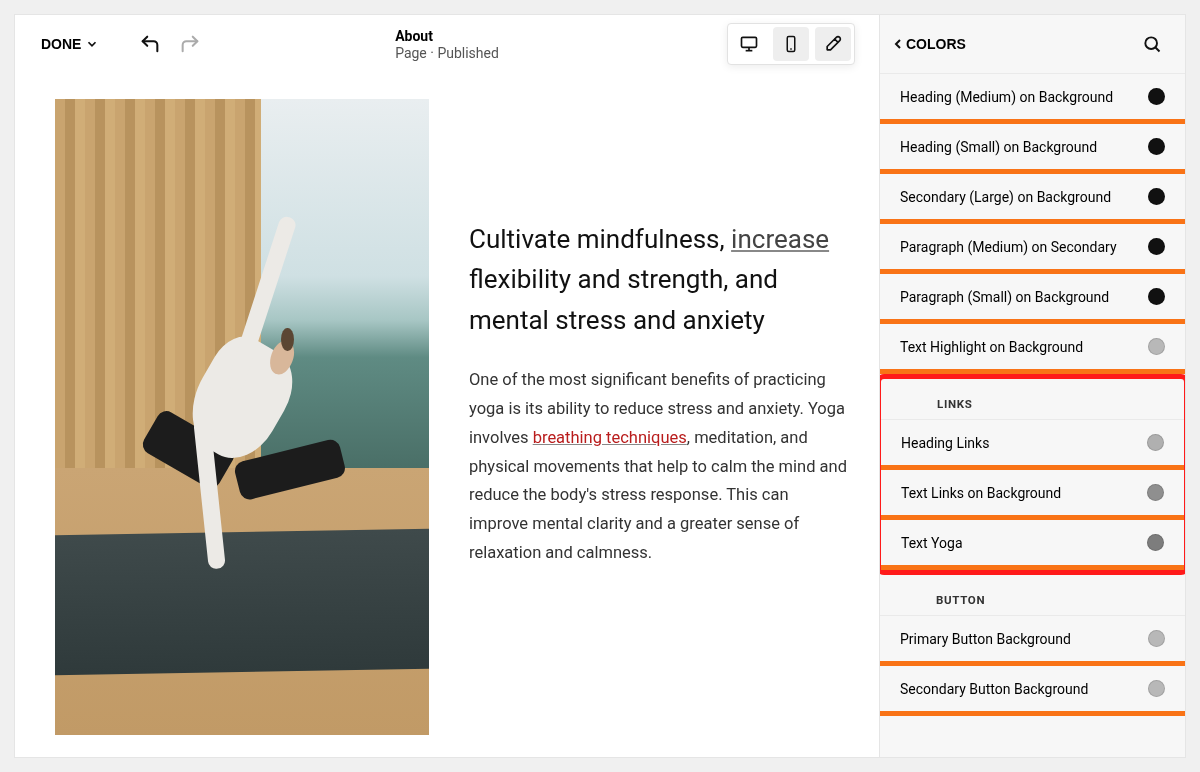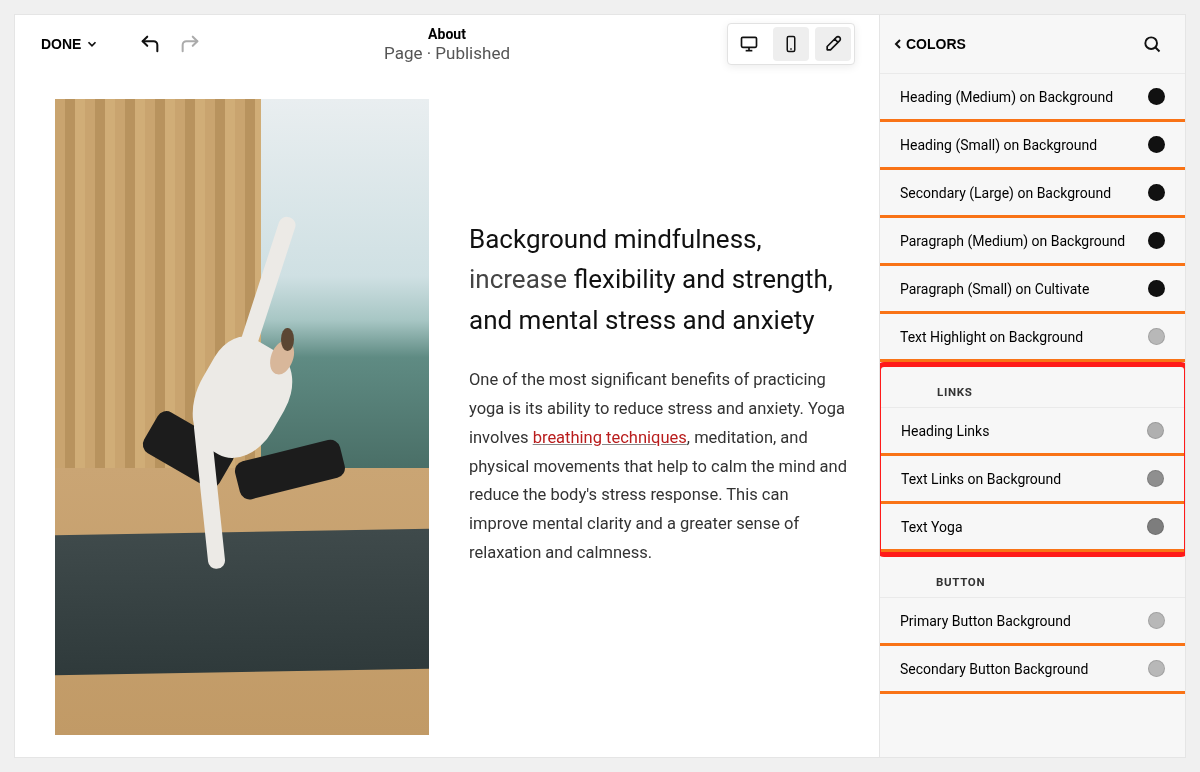--- a/index.html
+++ b/index.html
@@ -39,24 +39,24 @@
     }
     .icon-btn {
       width: 34px; height: 34px;
       border: none; background: none; cursor: pointer;
       display: inline-flex; align-items: center; justify-content: center;
       border-radius: 4px;
     }
     .undo-redo { display: flex; gap: 6px; margin-left: 34px; }
     .title-block {
       position: absolute; left: 50%; transform: translateX(-50%);
-      text-align: center;
+      text-align: left;
     }
     .title-block .title { font-weight: 700; font-size: 14px; }
-    .title-block .sub { font-size: 17px; color: #555; margin-top: 1px; }
+    .title-block .sub { font-size: 14px; color: #555; margin-top: 1px; }
     .device-toggle {
       margin-left: auto;
       display: flex; gap: 6px;
       border: 1px solid #e2e2e2; border-radius: 4px;
       padding: 3px;
       box-shadow: 0 2px 8px rgba(0,0,0,0.08);
       background: #fff;
     }
     .device-toggle .icon-btn { width: 36px; height: 34px; }
     .device-toggle .active { background: #eee; }
@@ -95,21 +95,21 @@
       background:#1c1c1c; border-radius:10px; transform: rotate(30deg); }
     .leg-b { position:absolute; left:42%; top:60%; width:50%; height:10%;
       background:#1c1c1c; border-radius:10px; transform: rotate(-14deg); }
     .head { position:absolute; left:58%; top:32%; width:10%; height:9%;
       background:#d8b79a; border-radius:50%; transform: rotate(20deg); }
     .hair { position:absolute; left:63%; top:29%; width:6%; height:6%;
       background:#5b4633; border-radius:50%; }
 
     .copy { flex: 1; padding-top: 120px; color:#111; }
     .headline { font-size: 26px; line-height: 1.55; font-weight: 400; margin-bottom: 26px; }
-    .headline .uline { text-decoration-color:#888; color:#444; }
+    .headline .uline { text-decoration: underline; text-decoration-color:#888; color:#444; }
     .para { font-size: 16.5px; line-height: 1.75; color:#333; }
     .para .uline { text-decoration: underline; text-decoration-color:#888; color:#b91c1c; }
 
     
     .panel {
       width: 306px; flex: none;
       background: #f7f7f7;
       border-left: 1px solid #e5e5e5;
       display: flex; flex-direction: column;
       overflow: hidden;
@@ -122,21 +122,21 @@
     .back-btn { display:flex; align-items:center; gap:0; font-weight:700; font-size:14px; background:none; border:none; cursor:pointer; }
     .panel-header .spacer { flex:1; }
     .panel-body { flex:1; overflow:auto; }
     .section-label {
       font-size: 11.5px; letter-spacing: .06em; font-weight:700;
       color:#333; padding: 18px 20px 8px; margin-left: 36px;
     }
     .row {
       display:flex; align-items:center; justify-content:space-between;
       padding: 14px 20px;
-      border-bottom: 3px solid #f97316;
+      border-bottom: 5px solid #f97316;
       cursor: pointer;
       font-size: 14px;
     }
     .row:first-of-type { border-top: 1px solid #eaeaea; }
     .swatch {
       width: 17px; height: 17px; border-radius: 50%;
       border: 1px solid rgba(0,0,0,.12);
     }
     .highlight-box {
       border: 5px solid #ff1a1a;
@@ -211,21 +211,21 @@
           <div class="leg-f"></div>
           <div class="torso"></div>
           <div class="arm-dn"></div>
           <div class="arm-up"></div>
           <div class="head"></div>
           <div class="hair"></div>
         </div>
       </div>
       <div class="copy">
         <p class="headline">
-          <span>Background mindfulness, </span><span class="uline">increase</span><span> flexibility and strength, and mental stress and anxiety</span>
+          <span>Cultivate mindfulness, </span><span class="uline">increase</span><span> flexibility and strength, and mental stress and anxiety</span>
         </p>
         <p class="para">
           <span>One of the most significant benefits of practicing yoga is its ability to reduce stress and anxiety. Yoga involves </span><span class="uline">breathing techniques</span><span>, meditation, and physical movements that help to calm the mind and reduce the body's stress response. This can improve mental clarity and a greater sense of relaxation and calmness.</span>
         </p>
       </div>
     </div>
   </div>
 
   <div class="panel">
     <div class="panel-header">
@@ -252,25 +252,25 @@
           </div>
           <div class="row">
             <span>Heading (Small) on Background</span>
             <span class="swatch" style="background: rgb(17, 17, 17);"></span>
           </div>
           <div class="row">
             <span>Secondary (Large) on Background</span>
             <span class="swatch" style="background: rgb(17, 17, 17);"></span>
           </div>
           <div class="row">
-            <span>Paragraph (Medium) on Background</span>
-            <span class="swatch" style="background: rgb(17, 17, 17);"></span>
-          </div>
-          <div class="row">
-            <span>Paragraph (Small) on Cultivate</span>
+            <span>Paragraph (Medium) on Secondary</span>
+            <span class="swatch" style="background: rgb(17, 17, 17);"></span>
+          </div>
+          <div class="row">
+            <span>Paragraph (Small) on Background</span>
             <span class="swatch" style="background: rgb(17, 17, 17);"></span>
           </div>
           <div class="row">
             <span>Text Highlight on Background</span>
             <span class="swatch" style="background: rgb(184, 184, 184);"></span>
           </div>
         </div>
 
       <div class="highlight-box">
         <div class="section-label">LINKS</div>

